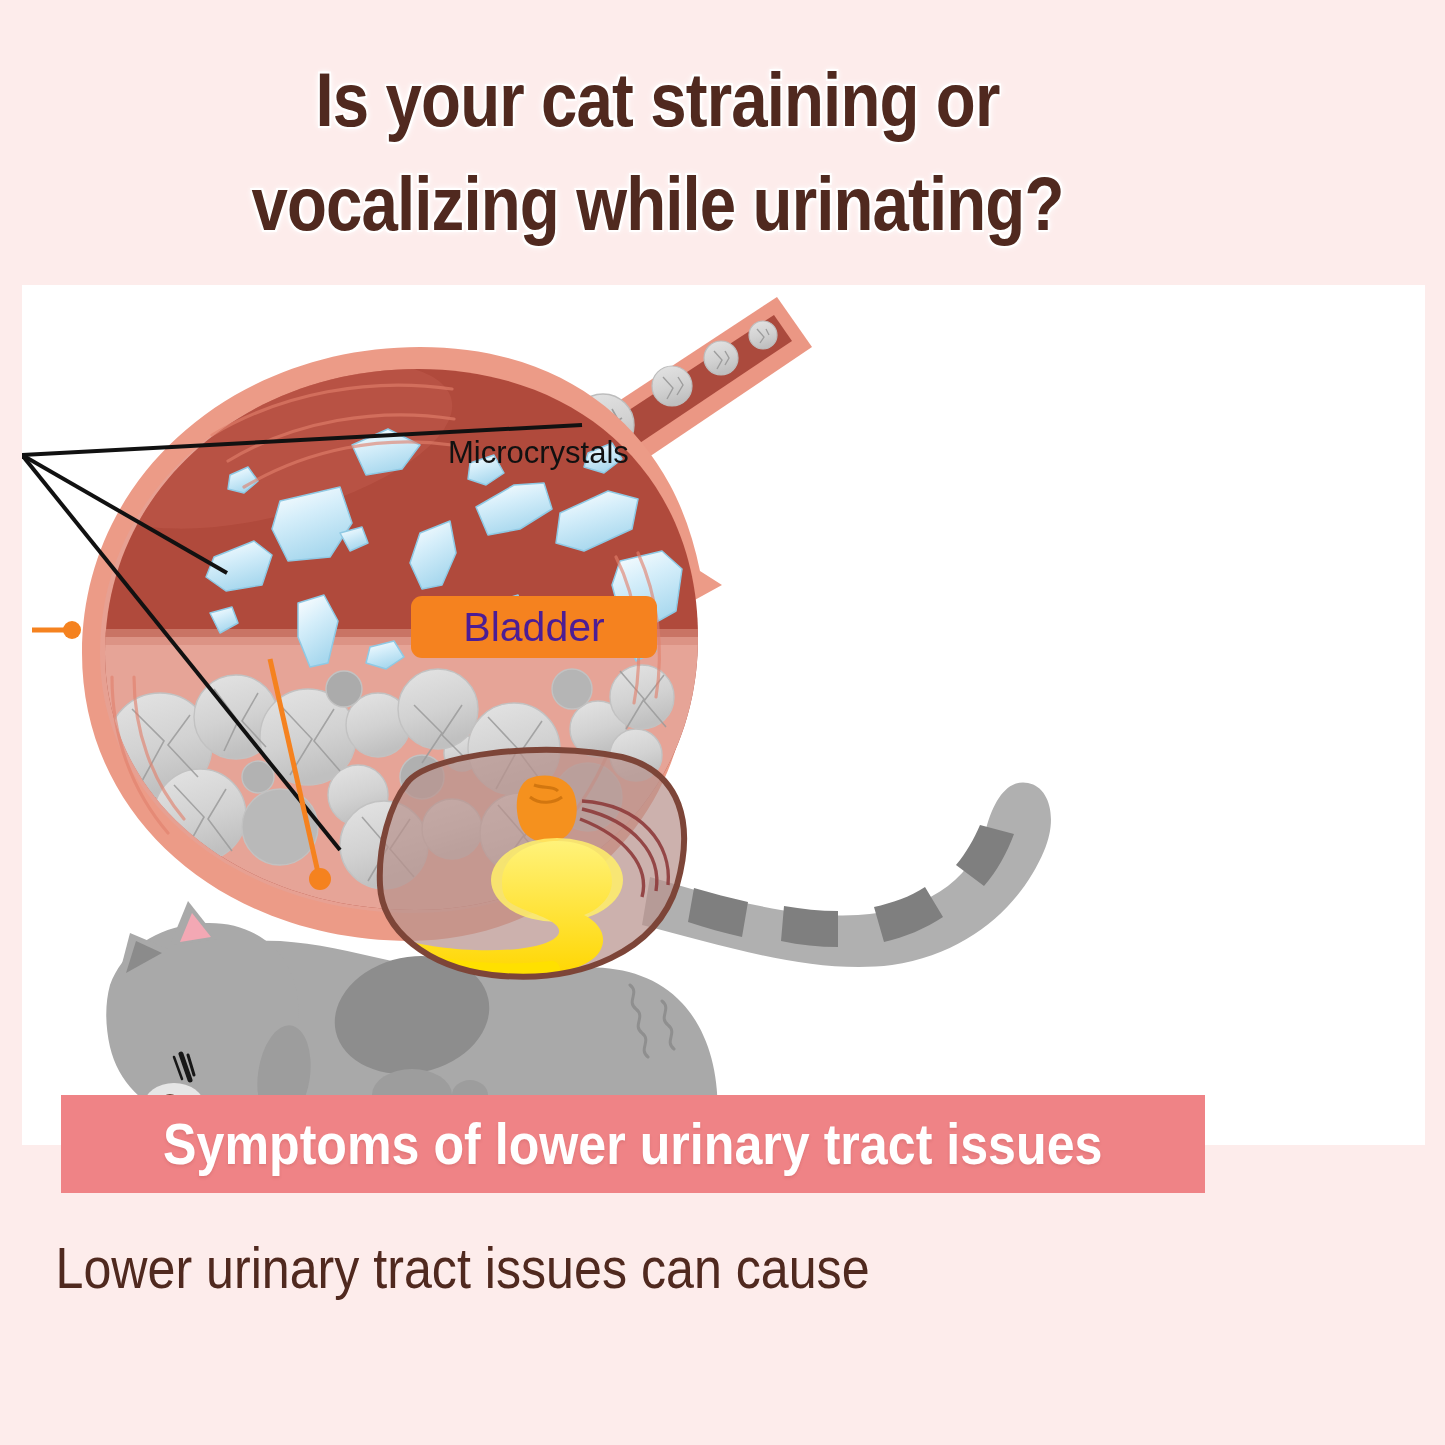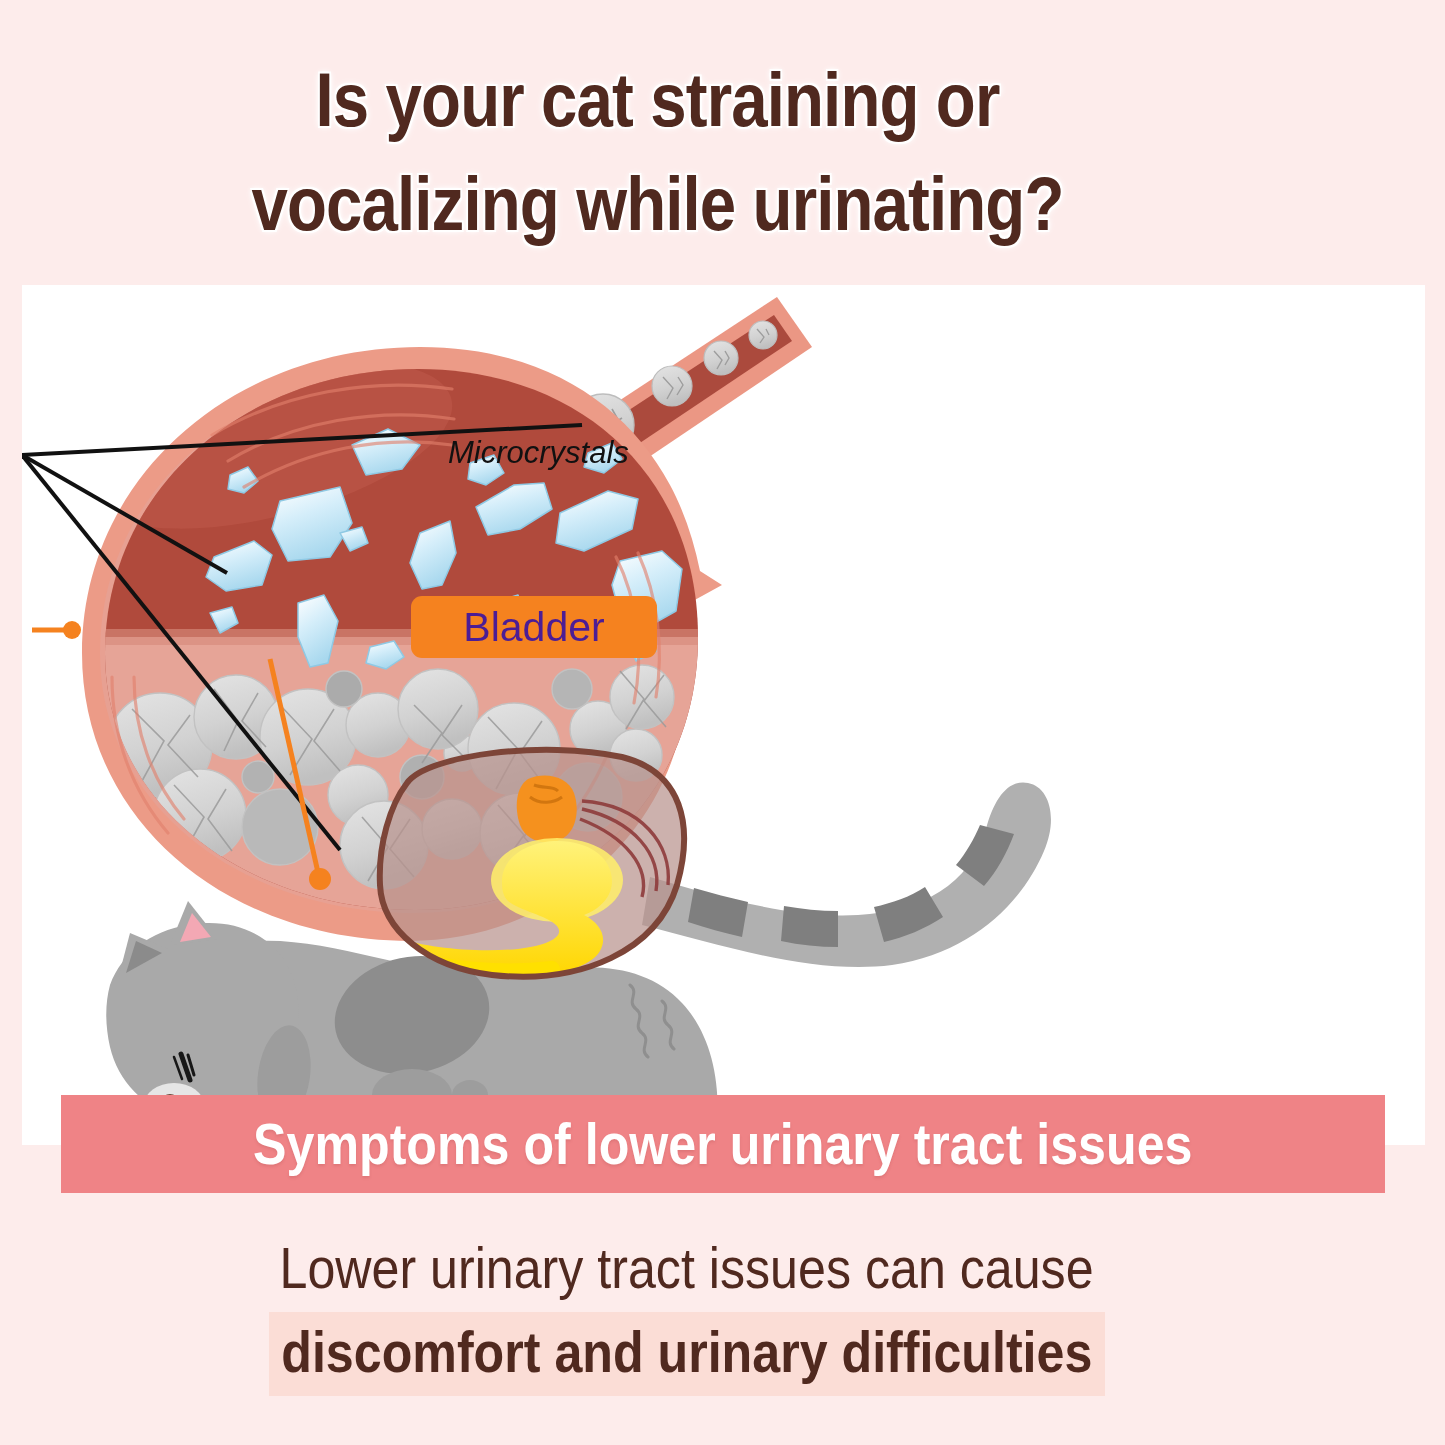--- a/index.html
+++ b/index.html
@@ -40,58 +40,57 @@
   }
   #illu-svg{position:absolute;left:0;top:0;}
 
   
   #microcrystals-label{
     position:absolute;left:448px;top:435px;
     font-size:31px;color:#111;
     font-family:"Liberation Sans", sans-serif;
     letter-spacing:0px;
     white-space:nowrap;
-    font-style:italic;
   }
 
   
   #bladder-callout{
     position:absolute;left:411px;top:596px;
     width:246px;height:62px;
     background:#f5821f;
     border-radius:11px;
     display:flex;align-items:center;justify-content:center;
   }
   #bladder-callout .lbl{
     color:#4c1d95;font-size:41px;font-weight:normal;
     font-family:"Liberation Sans", sans-serif;
     letter-spacing:0px;
   }
 
   
   #symptoms-banner{
     position:absolute;left:61px;top:1095px;
-    width:1324px;height:98px;
+    width:1144px;height:98px;
     background:#ef8386;
     display:flex;align-items:center;justify-content:center;
   }
   #symptoms-banner .lbl{
     color:#ffffff;
     font-weight:bold;
     font-size:57px;
     line-height:60px;
     transform:scaleX(0.88);
     white-space:nowrap;
     font-family:"Liberation Sans", sans-serif;
     text-shadow:0 2px 3px rgba(150,60,60,.18);
   }
 
   
   #footer-block{
-    position:absolute;left:0;top:1232px;width:1373px;text-align:center;
+    position:absolute;left:0;top:1232px;width:1373px;
   }
   .foot-line{
     display:inline-block;
     color:#50291f;
     font-family:"Liberation Sans", sans-serif;
     white-space:nowrap;
   }
   .foot-line.l1{
     font-size:57px;line-height:72px;font-weight:normal;
     transform:scaleX(0.88);
@@ -388,14 +387,13 @@
 <div id="bladder-callout">
   <span class="lbl">Bladder</span>
 </div>
 
 <div id="symptoms-banner">
   <span class="lbl">Symptoms of lower urinary tract issues</span>
 </div>
 
 <div id="footer-block">
   <div><span class="foot-line l1">Lower urinary tract issues can cause</span></div>
-  <div class="foot-wrap2"><span class="foot-line l2">discomfort and urinary difficulties</span></div>
 </div>
 
 </body></html>

